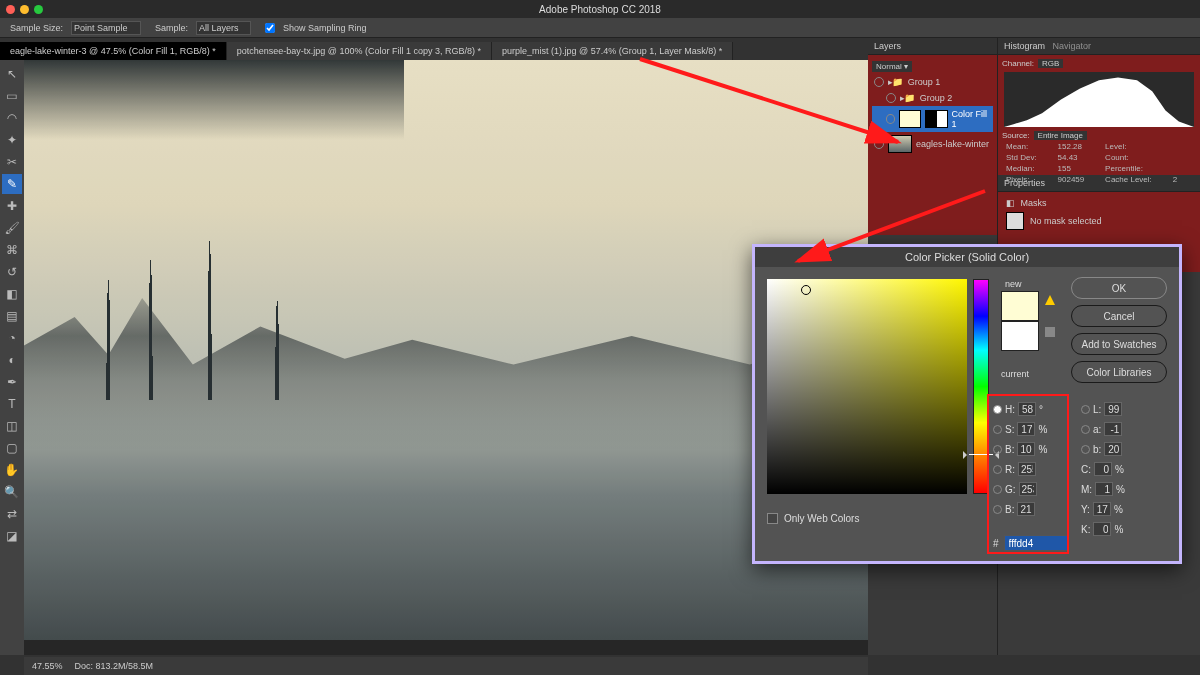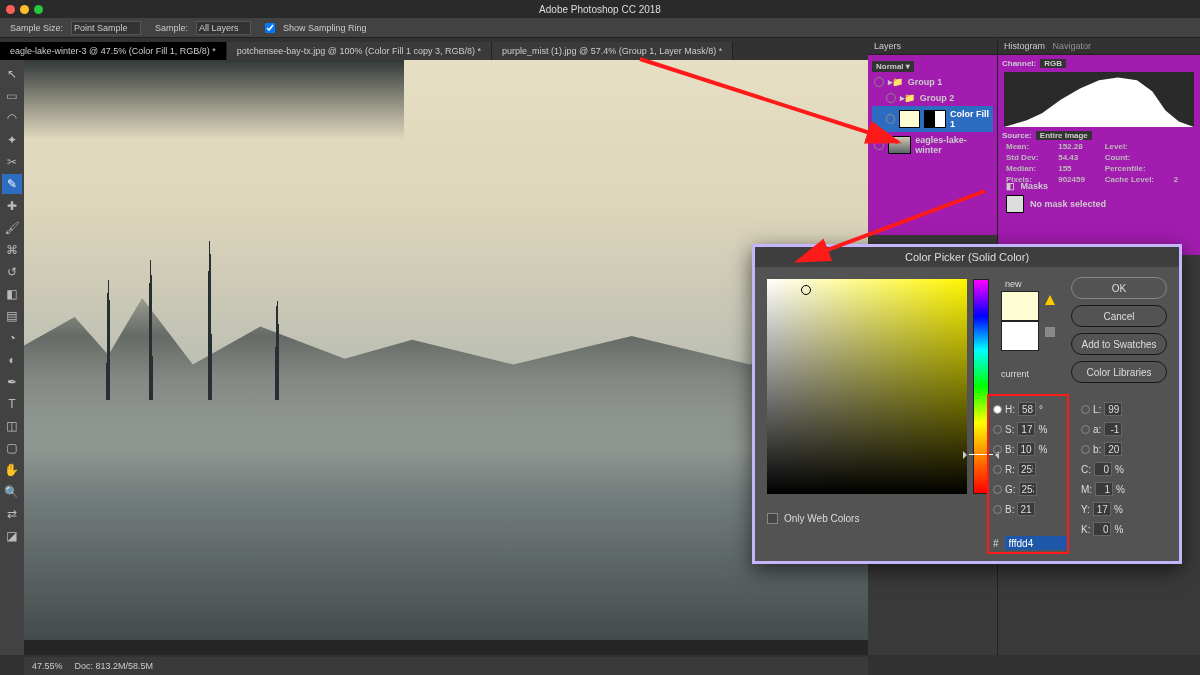--- a/index.html
+++ b/index.html
@@ -47,21 +47,21 @@
   }
   .foliage { position:absolute; top:0; left:0; width:45%; height:80px;
     background: linear-gradient(180deg, rgba(20,30,35,.9), rgba(20,30,35,0)); }
 
   
   .panelcol { position: absolute; right: 0; top: 38px; width: 332px; bottom: 20px; background: #3a3a3a; display: flex; }
   .pcol1 { width: 130px; background: #3a3a3a; border-right: 1px solid #222; }
   .pcol2 { width: 202px; background: #3a3a3a; }
 
   .phead { background: #323232; font-size: 9px; padding: 3px 6px; color: #ccc; border-bottom: 1px solid #222; }
-  .pbody { background: #a21caf; padding: 4px; font-weight: bold; }
+  .pbody { background: #7f1d1d; padding: 4px; }
 
   
   .layerrow { display: flex; align-items: center; gap: 4px; padding: 3px 2px; font-size: 9px; }
   .layerrow.sel { background: #2d6dc1; color: #fff; }
   .eye { width: 10px; height: 10px; border: 1px solid #888; border-radius: 50%; }
   .thumb { width: 24px; height: 18px; background: #fff; border: 1px solid #000; }
   .thumb.mask { background: linear-gradient(90deg,#000 50%,#fff 50%); }
   .thumb.color { background: #fffdd4; }
   .thumb.img { background: linear-gradient(180deg,#cfcab0,#5a6668); }
 
@@ -257,20 +257,21 @@
         <span>Median:</span>
           <span>155</span>
         <span>Percentile:</span>
           <span></span>
         <span>Pixels:</span>
           <span>902459</span>
         <span>Cache Level:</span>
           <span>2</span>
       </div>
     </div>
+    <div class="phead">Properties</div>
     <div class="pbody props" style="height:80px">
       <div class="row">
           <span>◧</span>
           <span>Masks</span>
         </div>
       <div class="row">
           <span style="width:18px;height:18px;background:#ddd;border:1px solid #000"></span>
           <span>No mask selected</span>
         </div>
     </div>

